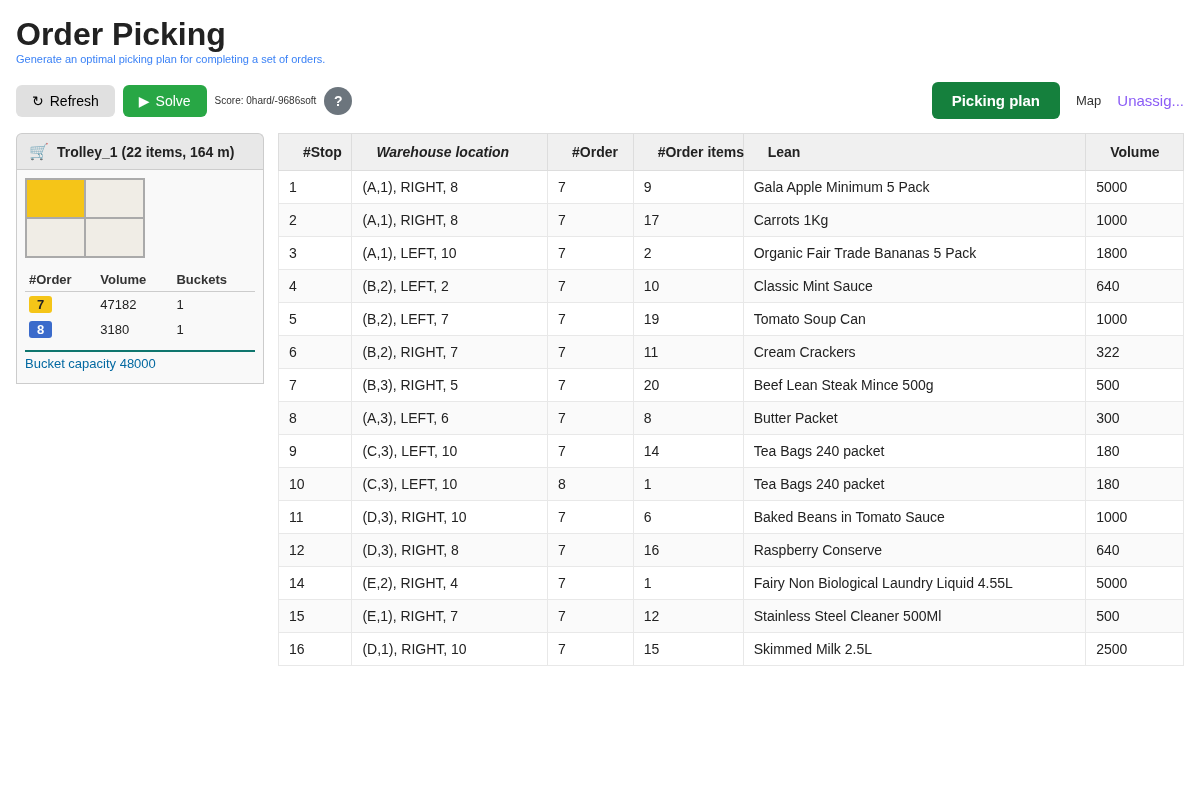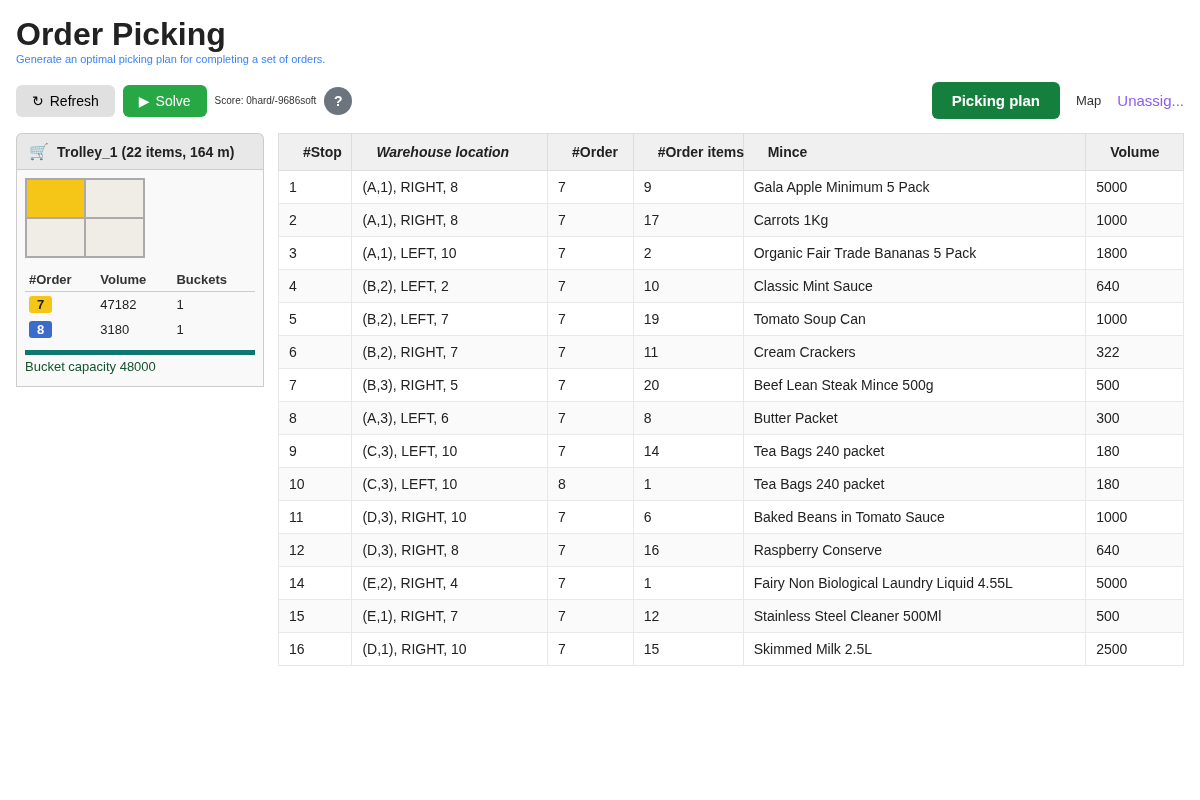--- a/index.html
+++ b/index.html
@@ -182,23 +182,23 @@
     .order-badge-blue {
       background: #3b6bcb;
       color: #fff;
       border-radius: 3px;
       padding: 1px 8px;
       font-weight: 700;
       display: inline-block;
     }
     .bucket-capacity {
       font-size: 13px;
-      color: #14532d;
+      color: #0369a1;
       padding: 4px 0;
-      border-top: 5px solid #0f766e;
+      border-top: 2px solid #0f766e;
     }
     
     .table-section {
       flex: 1;
       overflow: hidden;
     }
     .picking-table {
       width: 100%;
       border-collapse: collapse;
       table-layout: fixed;
@@ -297,21 +297,21 @@
     </div>
 
     <div class="table-section">
       <table class="picking-table">
         <thead>
           <tr id="picking-table-header">
           <th class="col-stop">#Stop</th>
               <th class="col-wl">Warehouse location</th>
               <th class="col-order">#Order</th>
               <th class="col-orderitem">#Order items</th>
-              <th class="col-name">Mince</th>
+              <th class="col-name">Lean</th>
               <th class="col-volume">Volume</th>
             </tr>
         </thead>
         <tbody id="picking-table-body">
         <tr>
               <td>1</td>
               <td>(A,1), RIGHT, 8</td>
               <td>7</td>
               <td>9</td>
               <td>Gala Apple Minimum 5 Pack</td>

